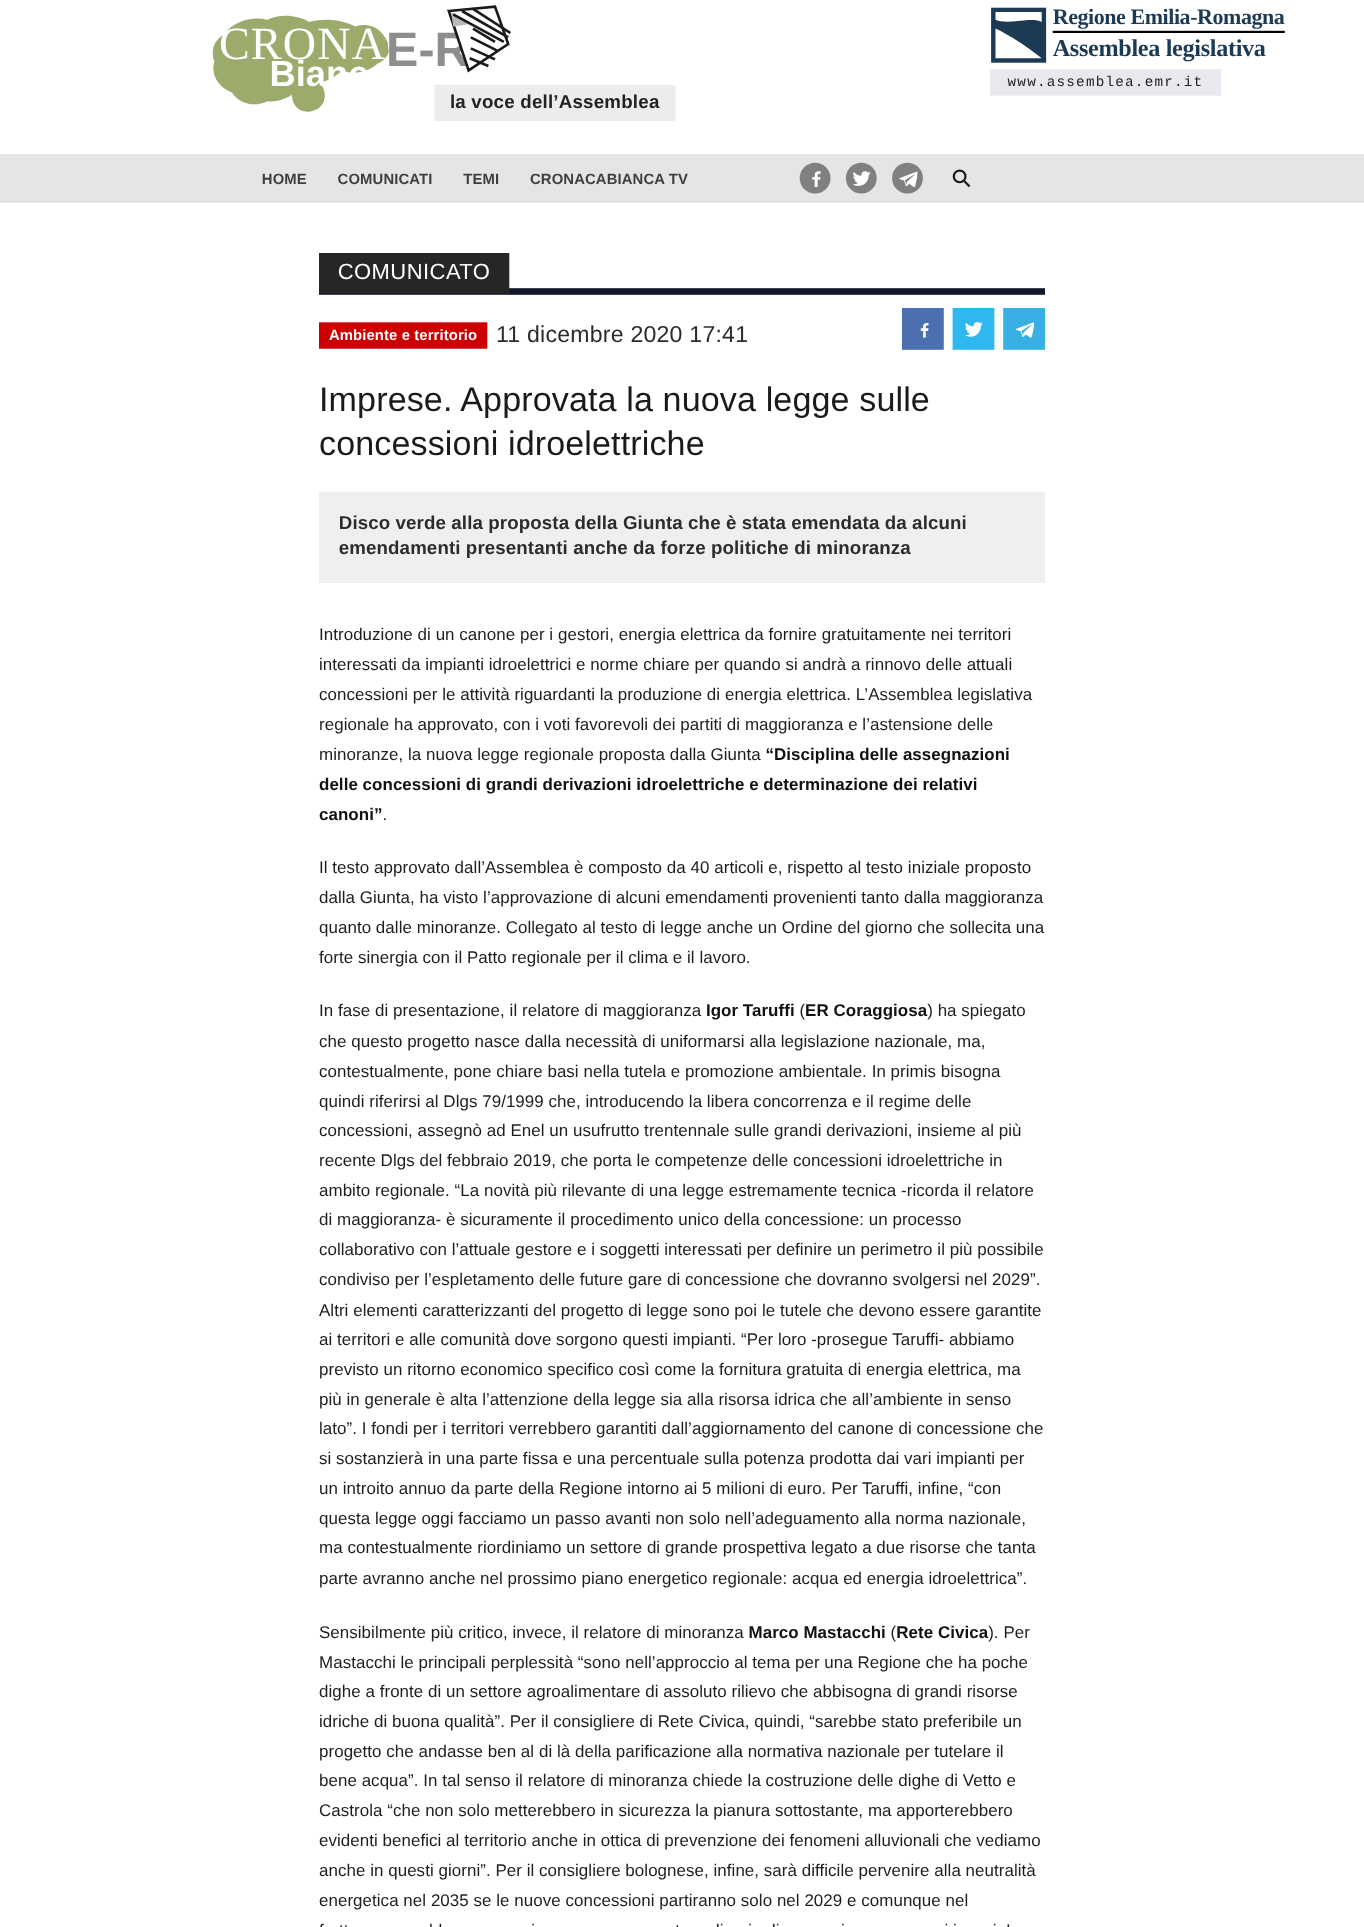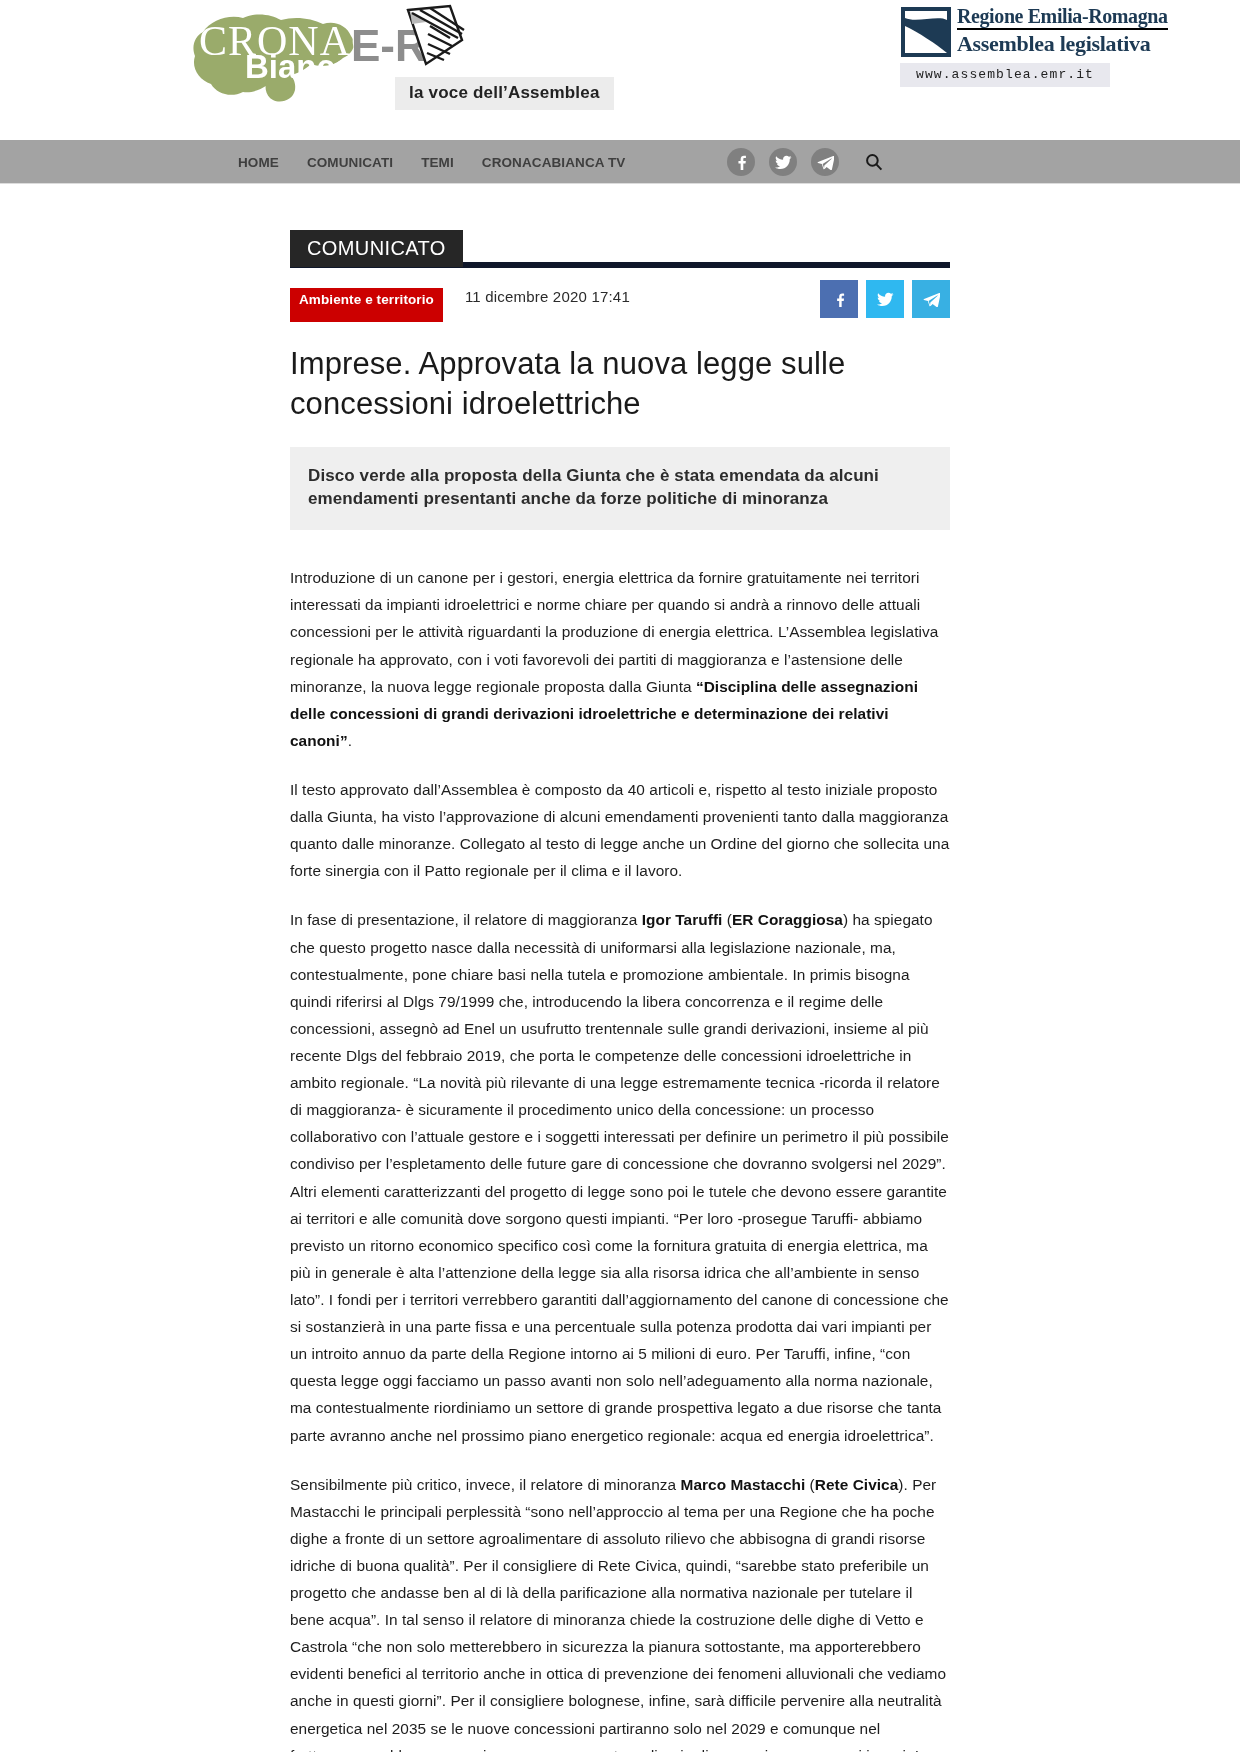--- a/index.html
+++ b/index.html
@@ -112,21 +112,21 @@
     text-align: center;
     padding: 4px 0 5px 0;
     width: 210px;
   }
 
   
   .navbar {
     position: relative;
     height: 44px;
     border-bottom: 1px solid #dcdcdc;
-    background: #a3a3a3;
+    background: #e5e5e5;
   }
   .nav-inner {
     position: absolute;
     left: 238px; right: 355px; top: 0;
     height: 44px;
     display: flex;
     align-items: center;
     gap: 28px;
   }
   .nav-link {
@@ -177,37 +177,38 @@
     background: #262626;
     color: #fff;
     font-size: 20px;
     letter-spacing: .4px;
     padding: 8px 17px 9px 17px;
     line-height: 1;
   }
 
   .meta-row {
     display: flex;
+    align-items: center;
     margin-top: 20px;
     position: relative;
     height: 34px;
   }
   .cat-badge {
     background: #cc0000;
     color: #fff;
     font-size: 13.5px;
     font-weight: bold;
     padding: 5px 9px 6px 9px;
     line-height: 1;
     letter-spacing: .1px;
     cursor: pointer;
   }
   .date-text {
-    margin-left: 22px;
-    font-size: 15px;
+    margin-left: 8px;
+    font-size: 21px;
     color: #2b2b2b;
     letter-spacing: .2px;
   }
   .share-row {
     position: absolute;
     right: 0; top: -8px;
     display: flex;
     gap: 8px;
   }
   .share-btn {

